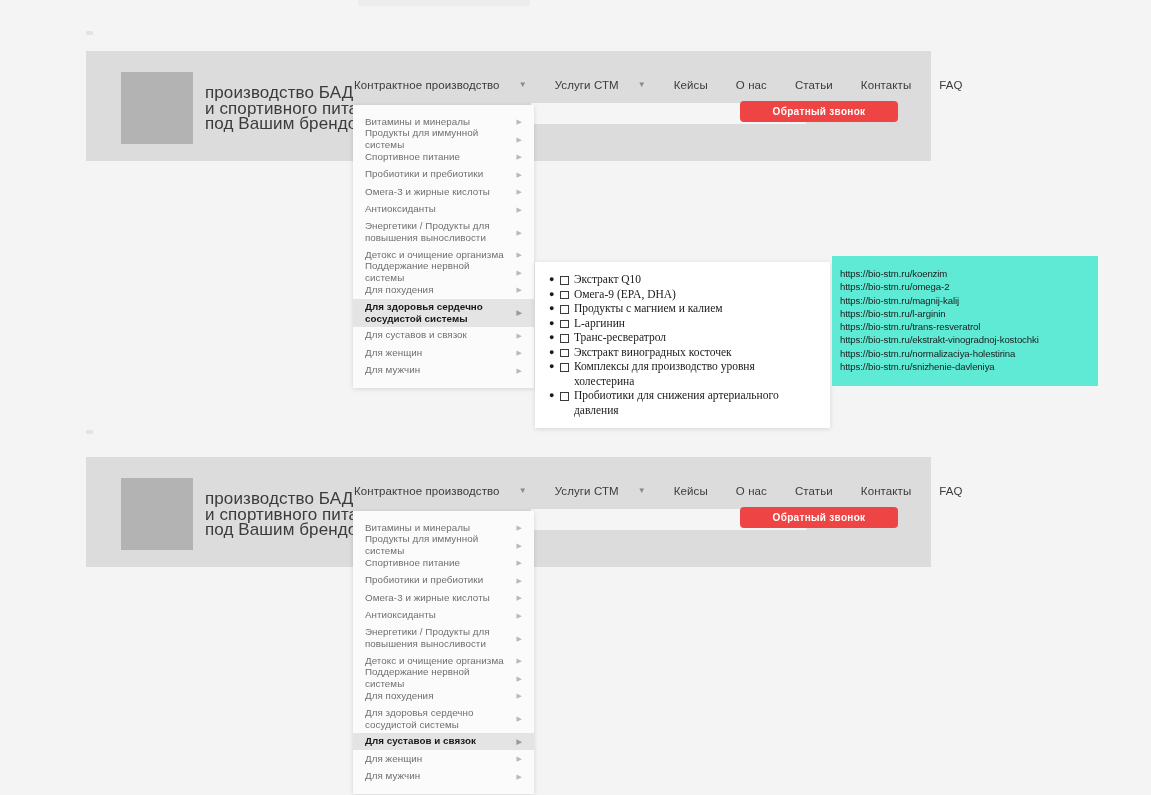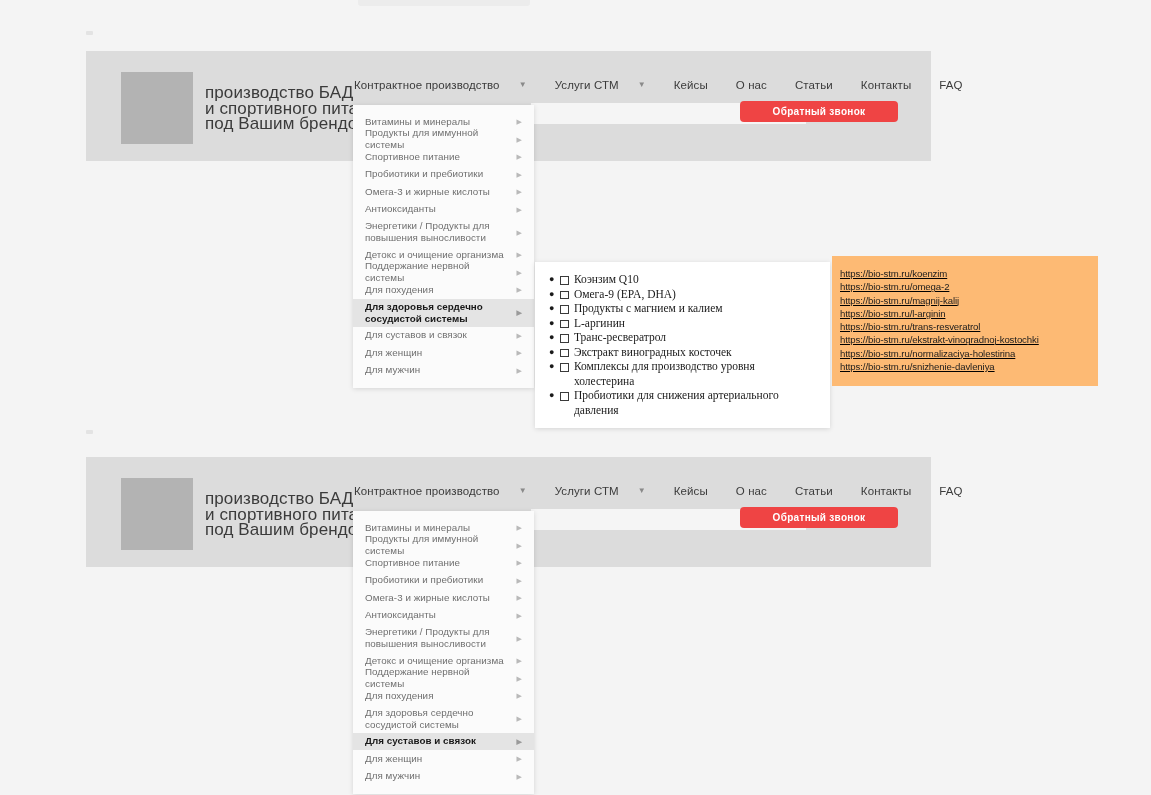--- a/index.html
+++ b/index.html
@@ -209,24 +209,23 @@
     width: 6.5px;
     height: 6.5px;
     border: 1px solid #3a3a3a;
     margin-right: 5px;
     margin-top: 4px;
   }
 
   
   .url-panel {
     position: absolute;
-    background: #fdba74;
+    background: #5eead4;
     box-sizing: border-box;
     padding: 11px 0 4px 8px;
-    text-decoration: underline;
   }
   .url-panel .url {
     font-size: 9.6px;
     line-height: 13.3px;
     color: #1c1c1c;
     letter-spacing: -0.1px;
     white-space: nowrap;
   }
 </style>
 </head>
@@ -336,21 +335,21 @@
         <div class="dd-item">
           <span class="dd-label">Для мужчин</span>
           <span class="dd-arrow">▶</span>
         </div>
       </div>
       <div class="flyout serif" style="left: 535px; top: 262px; width: 295px;">
         <ul>
           <li class="">
             <span class="bullet">●</span>
             <span class="checkbox"></span>
-            <span>Коэнзим Q10</span>
+            <span>Экстракт Q10</span>
           </li>
           <li class="">
             <span class="bullet">●</span>
             <span class="checkbox"></span>
             <span>Омега-9 (EPA, DHA)</span>
           </li>
           <li class="">
             <span class="bullet">●</span>
             <span class="checkbox"></span>
             <span>Продукты с магнием и калием</span>

